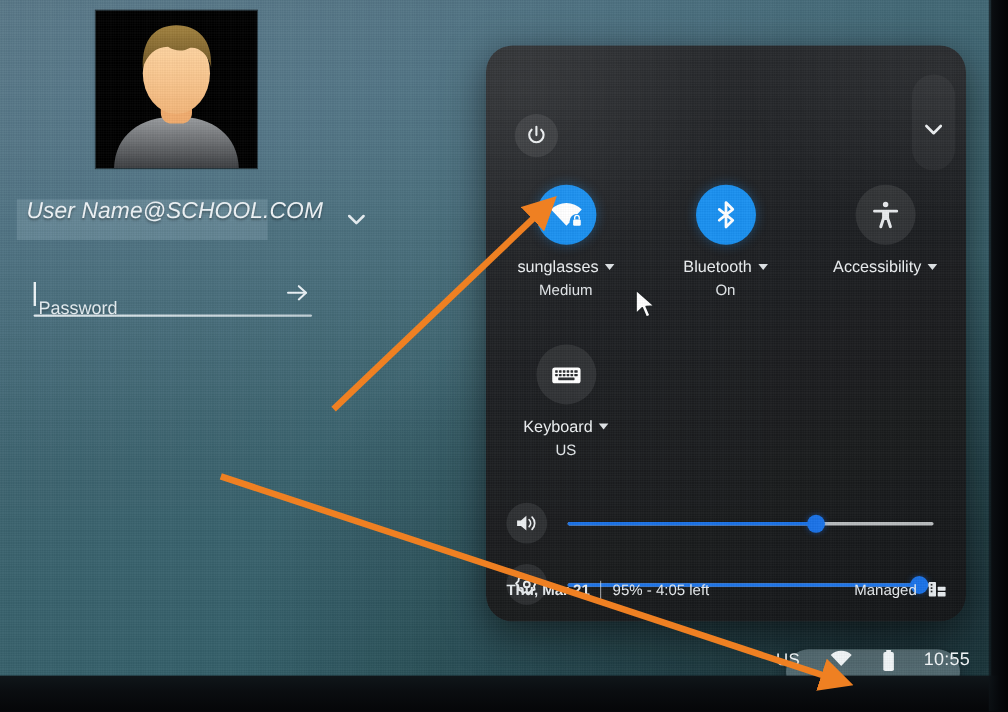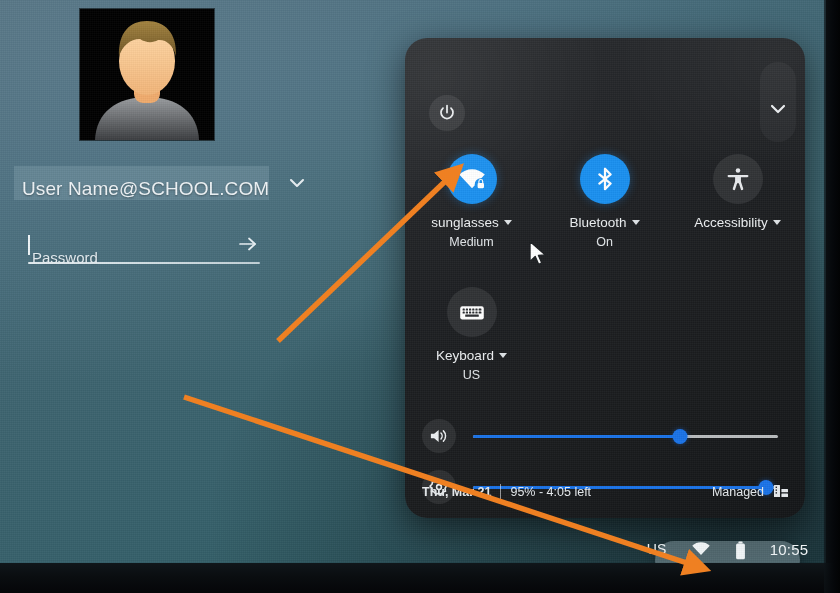--- a/index.html
+++ b/index.html
@@ -55,23 +55,23 @@
     background:#000;
     box-shadow:0 0 0 1px rgba(0,0,0,.55);
     overflow:hidden;
   }
   #avatar svg{display:block;width:134px;height:131px;}
 
   #user-row{
     position:absolute;left:14px;top:166px;width:290px;height:34px;
   }
   #user-pill{
-    position:absolute;left:0;top:0;width:255px;height:34px;
+    position:absolute;left:0;top:0;width:209px;height:34px;
     background:rgba(160,185,198,.26);
-    display:flex;align-items:flex-end;
+    display:flex;align-items:flex-start;font-style:italic;
   }
   #user-name{
     color:#eef3f6;font-size:19px;letter-spacing:.1px;
     padding-left:8px;white-space:nowrap;
     text-shadow:0 1px 2px rgba(0,0,0,.35);
   }
   #user-caret{
     position:absolute;left:272px;top:6px;width:22px;height:22px;
     color:#e7eef2;
   }

